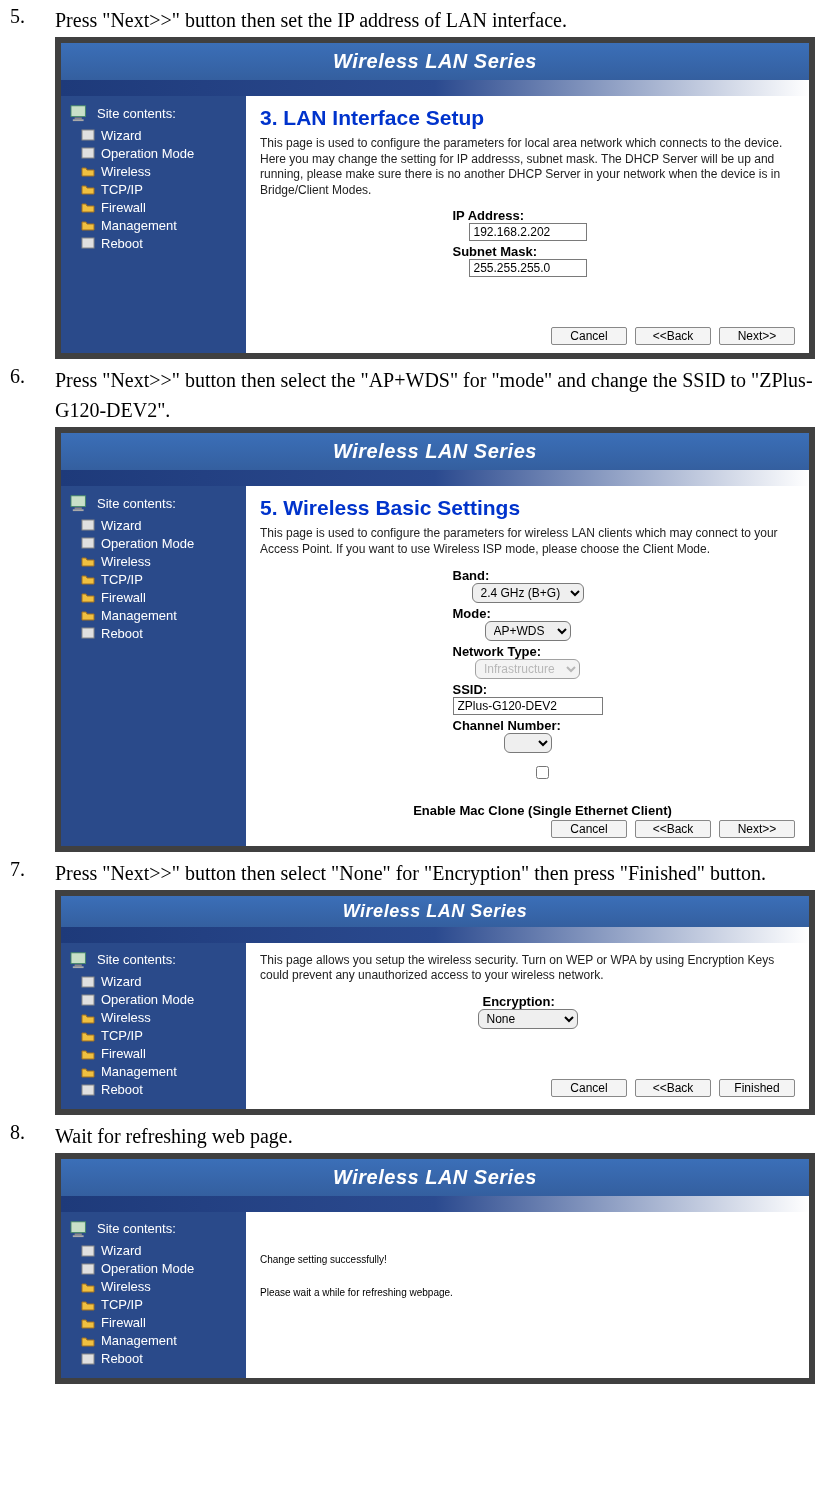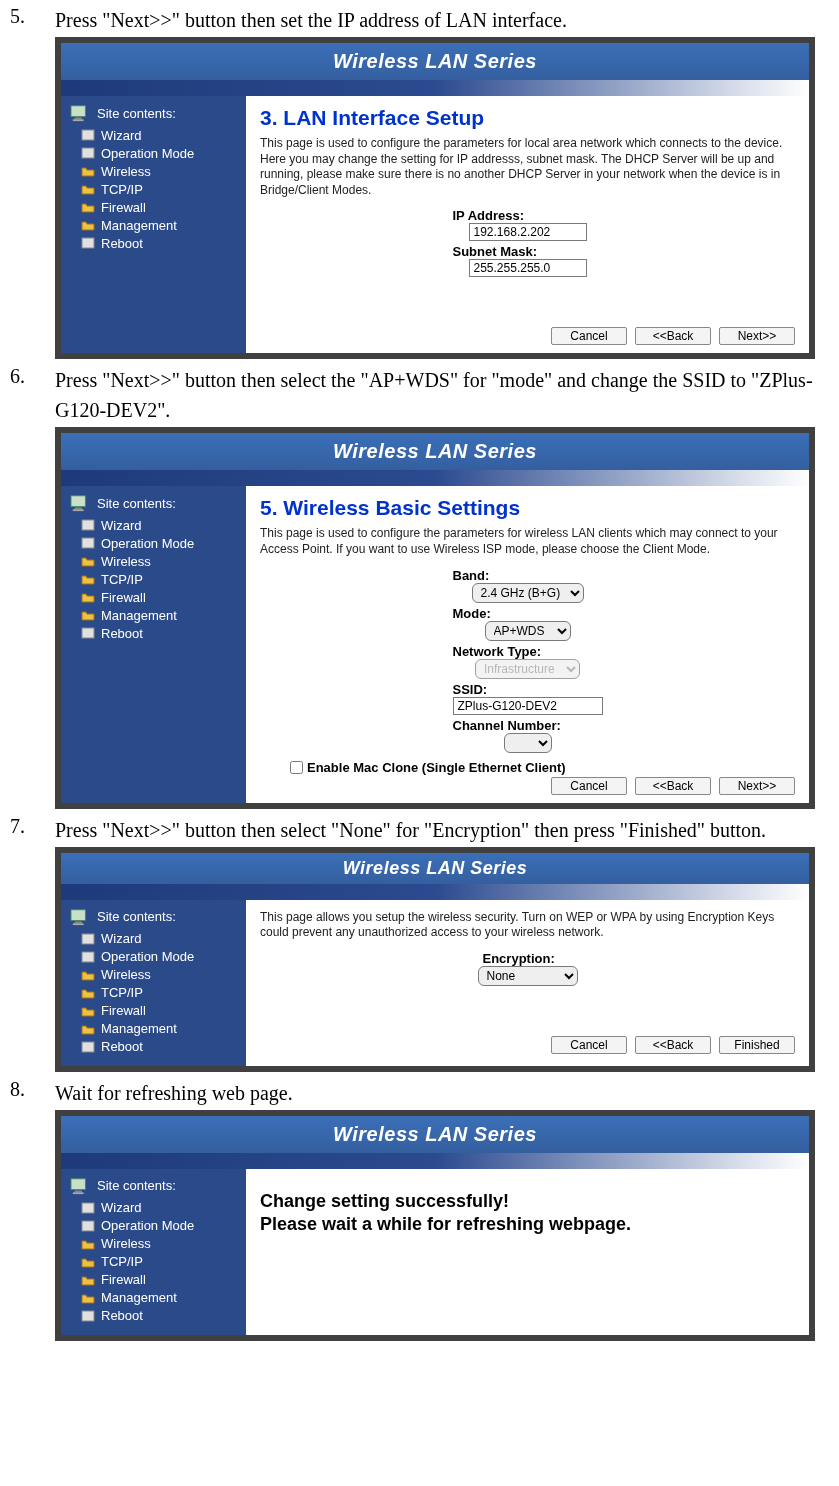--- a/index.html
+++ b/index.html
@@ -23,25 +23,25 @@
     .heading.big { font-size: 21px; }
     .desc { font-size: 12px; color: #222; line-height: 1.3; margin-bottom: 10px; }
     .form-row { display: flex; align-items: center; margin: 3px 0; flex-direction: column; }
     .form-label { width: 150px; font-weight: bold; font-size: 13px; }
     .form-input { border: 1px solid #7a7a7a; font-size: 12px; padding: 1px 4px; background: #fff; }
     .w140 { width: 118px; }
     .w110 { width: 112px; }
     .w105 { width: 105px; }
     select.form-input { background: #efefef; border-radius: 6px; }
     select.disabled { color: #999; background: #efefef; }
-    .cbrow { display: flex; align-items: center; margin-top: 7px; margin-left: 30px; font-weight: bold; font-size: 13px; gap: 4px; }
+    .cbrow { display: flex; align-items: center; margin-top: 13px; margin-left: 30px; font-weight: bold; font-size: 13px; gap: 24px; flex-direction: column; }
     .btn-row { display: flex; gap: 8px; justify-content: flex-end; margin-top: 6px; padding-bottom: 2px; }
     .btn-row.tight { margin-top: 2px; }
     .wbtn { border: 1px solid #888; background: #f4f4f4; font-size: 12px; padding: 1px 0; width: 76px; text-align: center; cursor: pointer; border-radius: 2px; }
-    .msg-bold { font-family: Verdana, Arial, sans-serif; font-weight: bold; font-size: 18px; margin: 2px 0; }
+    .msg-bold { font-family: Verdana, Arial, sans-serif; font-weight: normal; font-size: 10px; margin: 22px 0; }
     .page-num { text-align: right; margin-top: 150px; font-size: 18px; padding-right: 10px; }
   </style>
 </head>
 <body>
 
 <div class="step">
   <div class="step-num">5.</div>
   <div class="step-text">Press "Next&gt;&gt;" button then set the IP address of LAN interface.</div>
 </div>
 <div class="panel">

